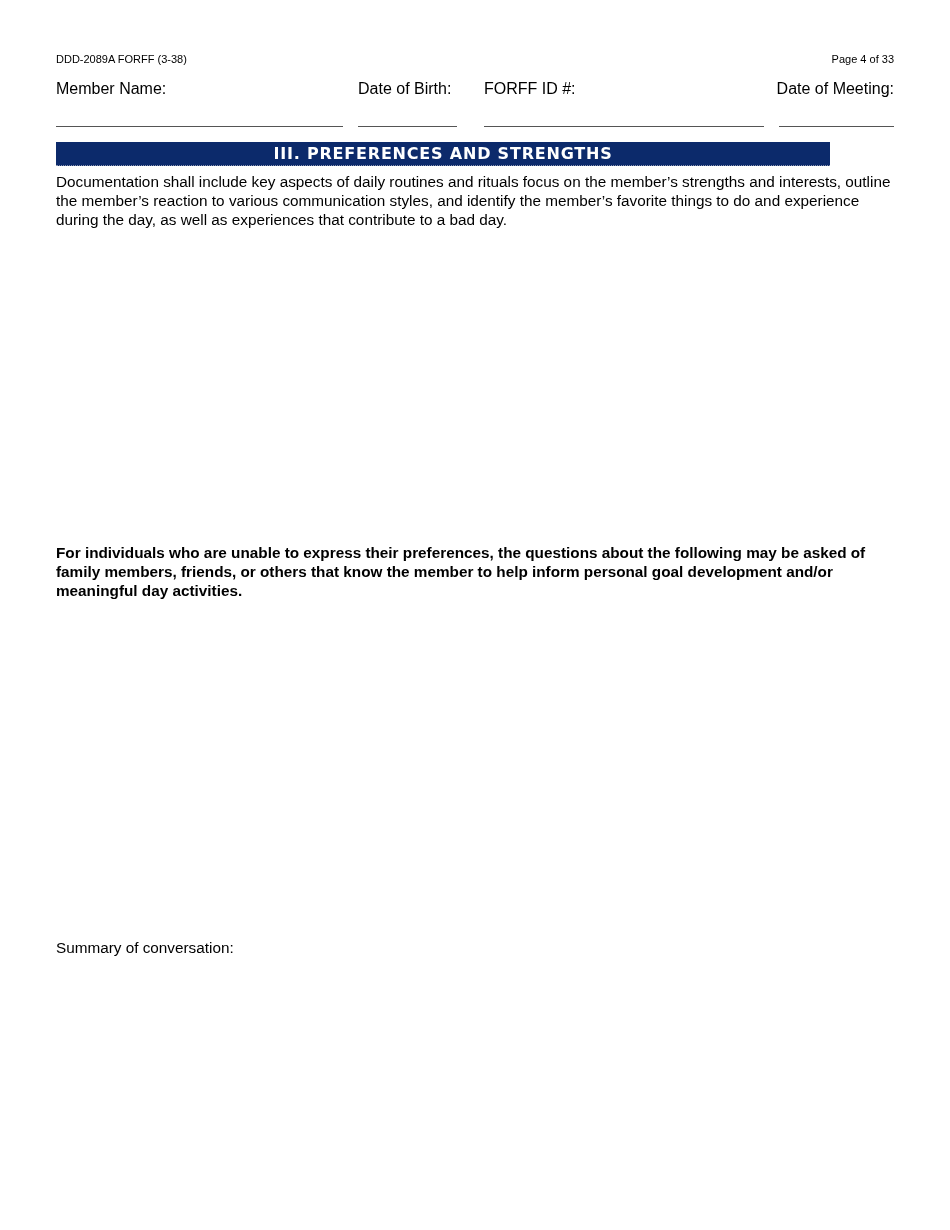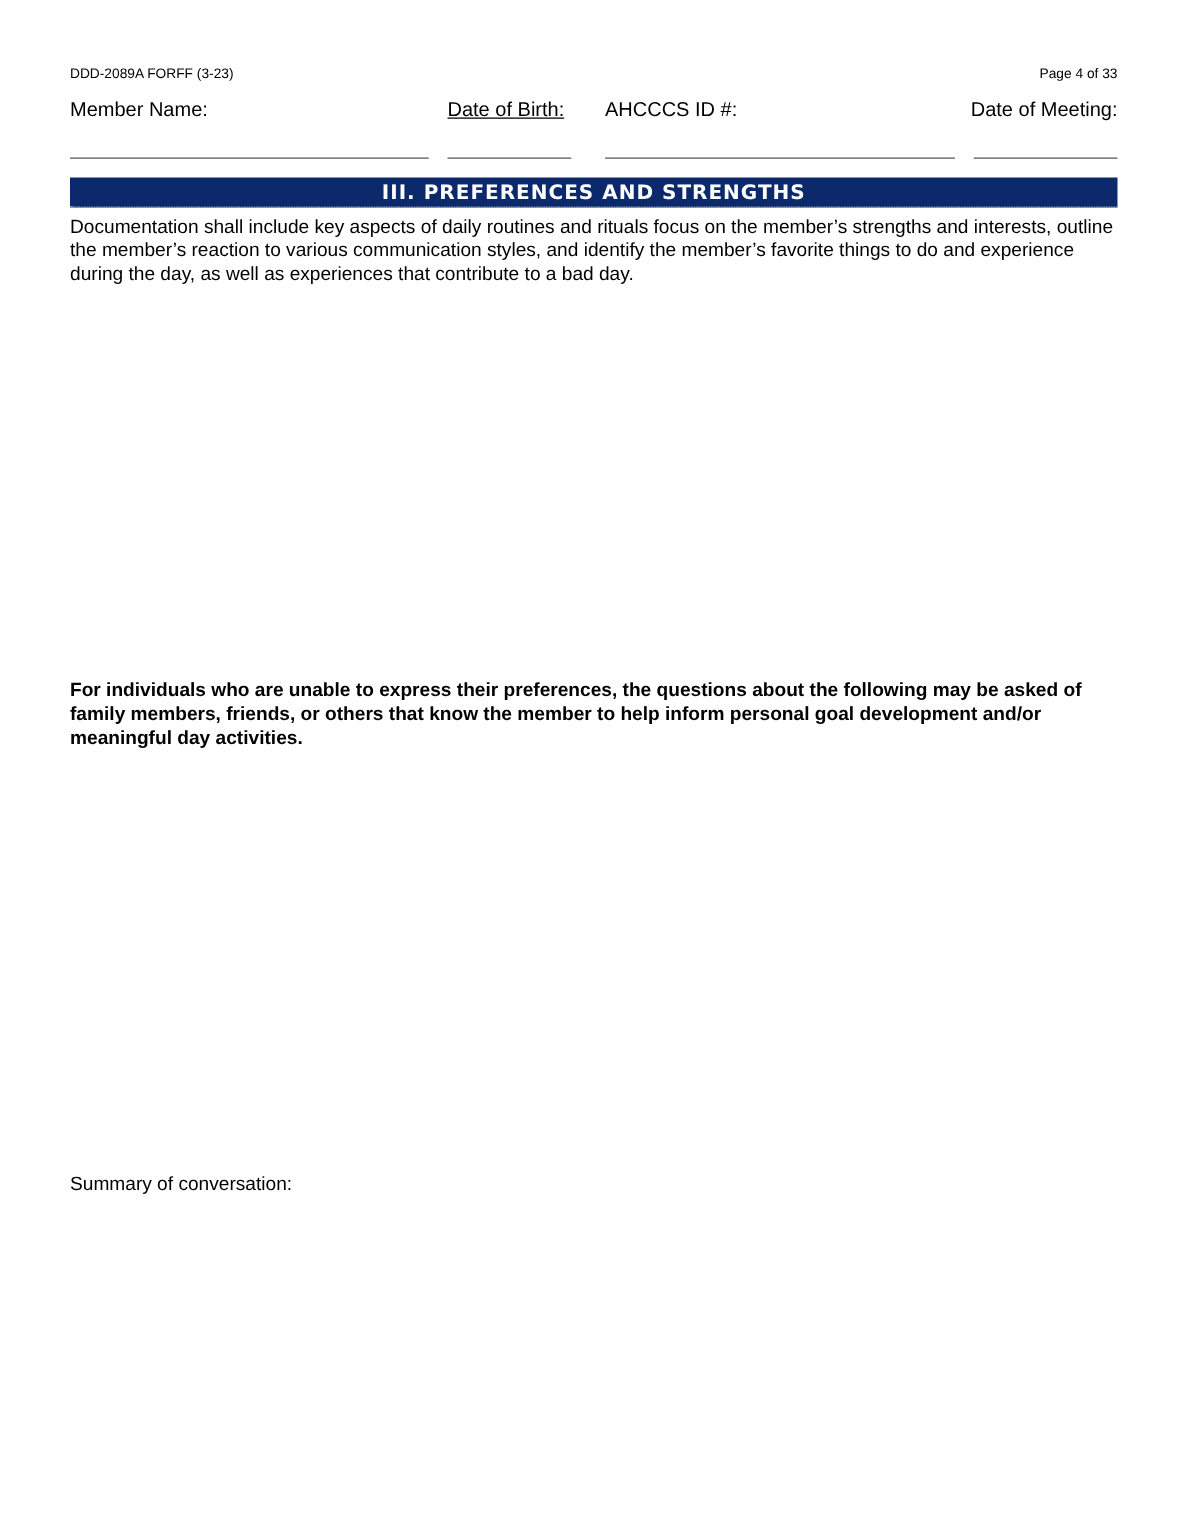--- a/index.html
+++ b/index.html
@@ -6,42 +6,42 @@
     body {
       width: 950px; height: 1230px; position: relative; overflow: hidden;
       font-family: "Liberation Sans", sans-serif; color: #000;
     }
     .abs { position: absolute; }
     .form-code { left: 56px; top: 53px; font-size: 11px; }
     .page-num { right: 56px; top: 53px; font-size: 11px; text-align: right; }
     .field-label { top: 80px; font-size: 16px; white-space: nowrap; }
     .field-line { top: 126px; height: 0; border-top: 1.5px solid #555; }
     .section-bar {
-      left: 56px; top: 142px; width: 838px; height: 23px;
+      left: 56px; top: 142px; width: 774px; height: 23px;
       background: #0c2a6b; color: #fff;
       display: flex; align-items: center; justify-content: center;
       font-family: "DejaVu Sans", sans-serif; font-weight: bold;
       font-size: 16px; letter-spacing: 0.8px;
       border-bottom: 1px dotted #8a94b0;
     }
     .para {
       left: 56px; width: 840px; font-size: 15.3px; line-height: 19px;
     }
     .para.bold { font-weight: bold; }
     .summary-label { left: 56px; top: 896px; font-size: 15.3px; margin-top: 43px; }
   </style>
 </head>
 <body>
 
-<div class="abs form-code">DDD-2089A FORFF (3-23)</div>
+<div class="abs form-code">DDD-2089A FORFF (3-38)</div>
 <div class="abs page-num">Page 4 of 33</div>
 
 <div class="abs field-label" style="left:56px;">Member Name:</div>
-<div class="abs field-label" style="left:358px;text-decoration:underline;">Date of Birth:</div>
-<div class="abs field-label" style="left:484px;">AHCCCS ID #:</div>
+<div class="abs field-label" style="left:358px;">Date of Birth:</div>
+<div class="abs field-label" style="left:484px;">FORFF ID #:</div>
 <div class="abs field-label" style="right:56px;text-align:center;">Date of Meeting:</div>
 
 <div class="abs field-line" style="left:56px; width:287px;"></div>
 <div class="abs field-line" style="left:358px; width:99px;"></div>
 <div class="abs field-line" style="left:484px; width:280px;"></div>
 <div class="abs field-line" style="left:779px; width:115px;"></div>
 
 <div class="abs section-bar">
   <span>III. PREFERENCES AND STRENGTHS</span>
 </div>

